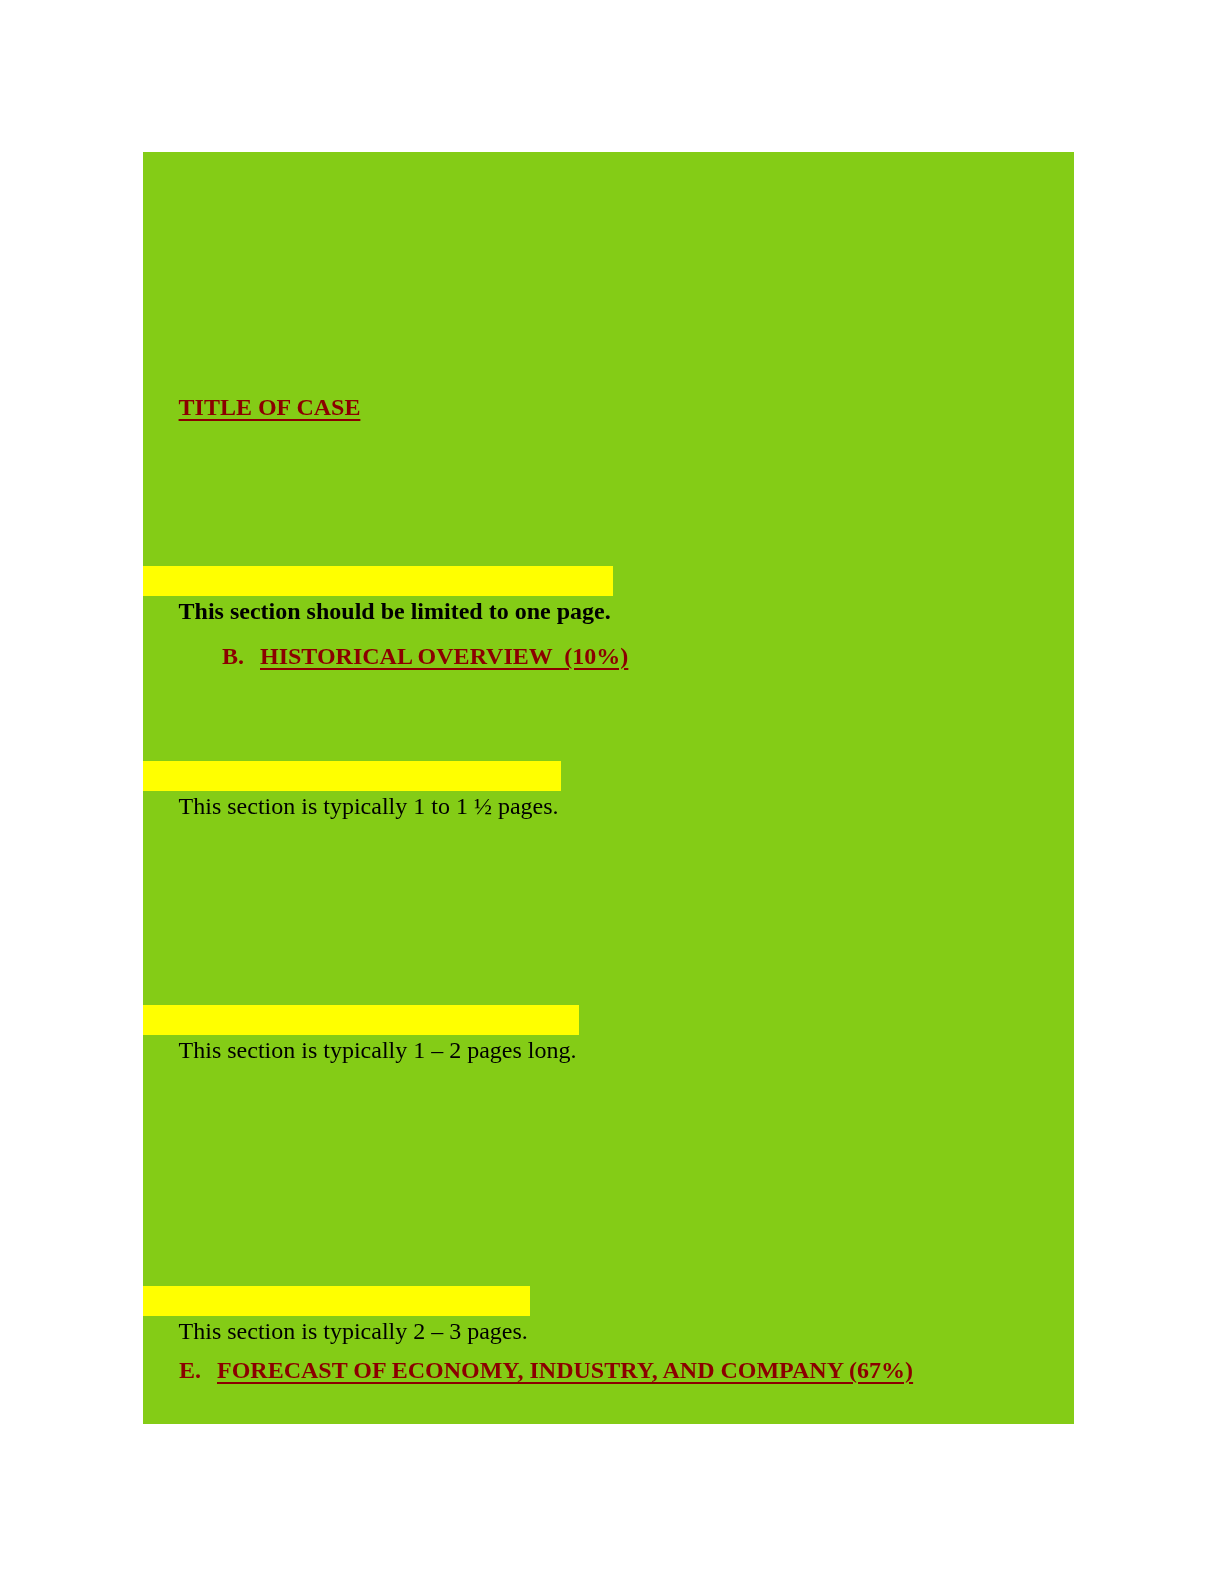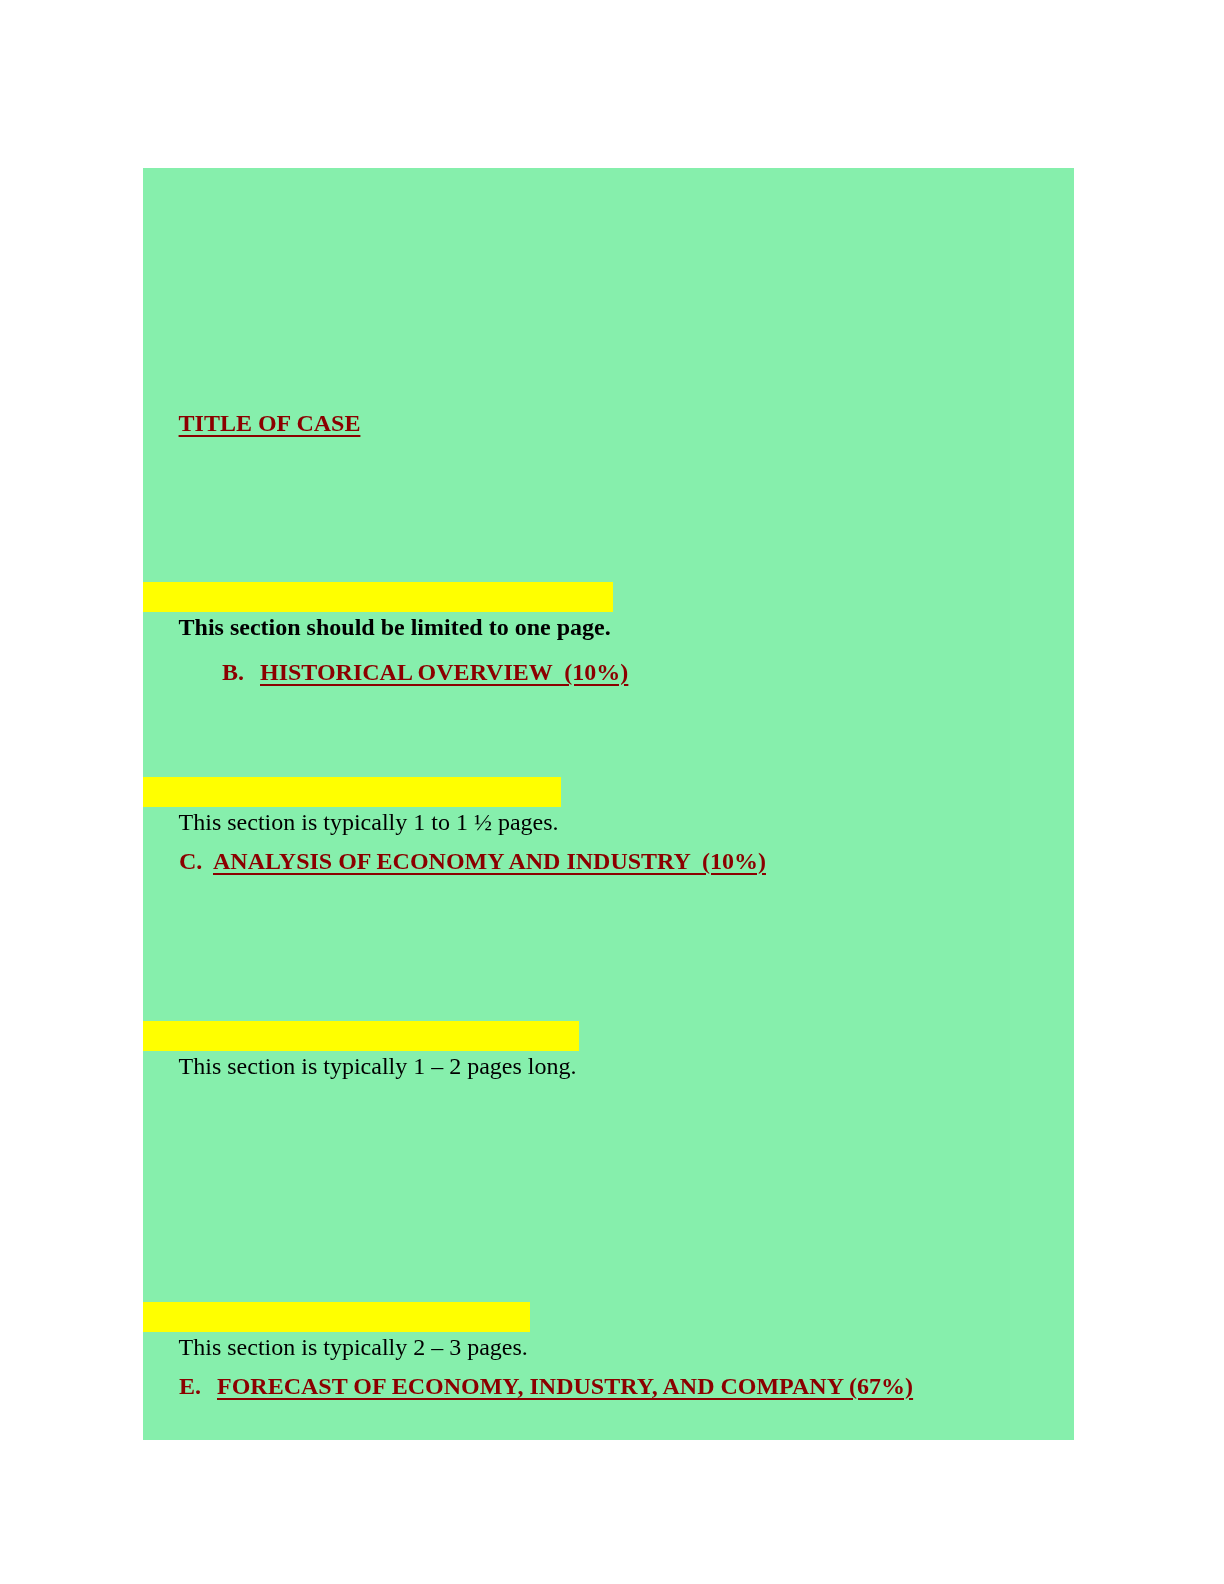--- a/index.html
+++ b/index.html
@@ -17,22 +17,21 @@
     background: #ffffff;
     overflow: hidden;
   }
   
   .content-block {
     position: absolute;
     left: 143px;
     top: 152px;
     width: 931px;
     height: 1272px;
-    background: #86efac;
-    margin-top: 16px;
+    background: #84cc16;
   }
   .doc-title, .section-heading {
     position: absolute;
     left: 0;
     color: #8b0000;
     font-size: 24px;
     line-height: 24px;
     font-weight: bold;
     white-space: pre;
   }
@@ -77,23 +76,20 @@
     </div>
 
     <div class="section-heading" style="top: 468px; padding-left: 43px;">
       <span class="prefix">B.</span><span class="u">HISTORICAL OVERVIEW  (10%)</span>
     </div>
 
     <div class="note-band" style="top: 609px;">
       <span>This section is typically 1 to 1 ½ pages.</span>
     </div>
 
-    <div class="section-heading" style="top: 657px;">
-      <span class="prefix" style="width: 34px;">C.</span><span class="u">ANALYSIS OF ECONOMY AND INDUSTRY  (10%)</span>
-    </div>
 
     <div class="note-band" style="top: 853px;">
       <span>This section is typically 1 – 2 pages long.</span>
     </div>
 
 
     <div class="note-band" style="top: 1134px;">
       <span>This section is typically 2 – 3 pages.</span>
     </div>
 

